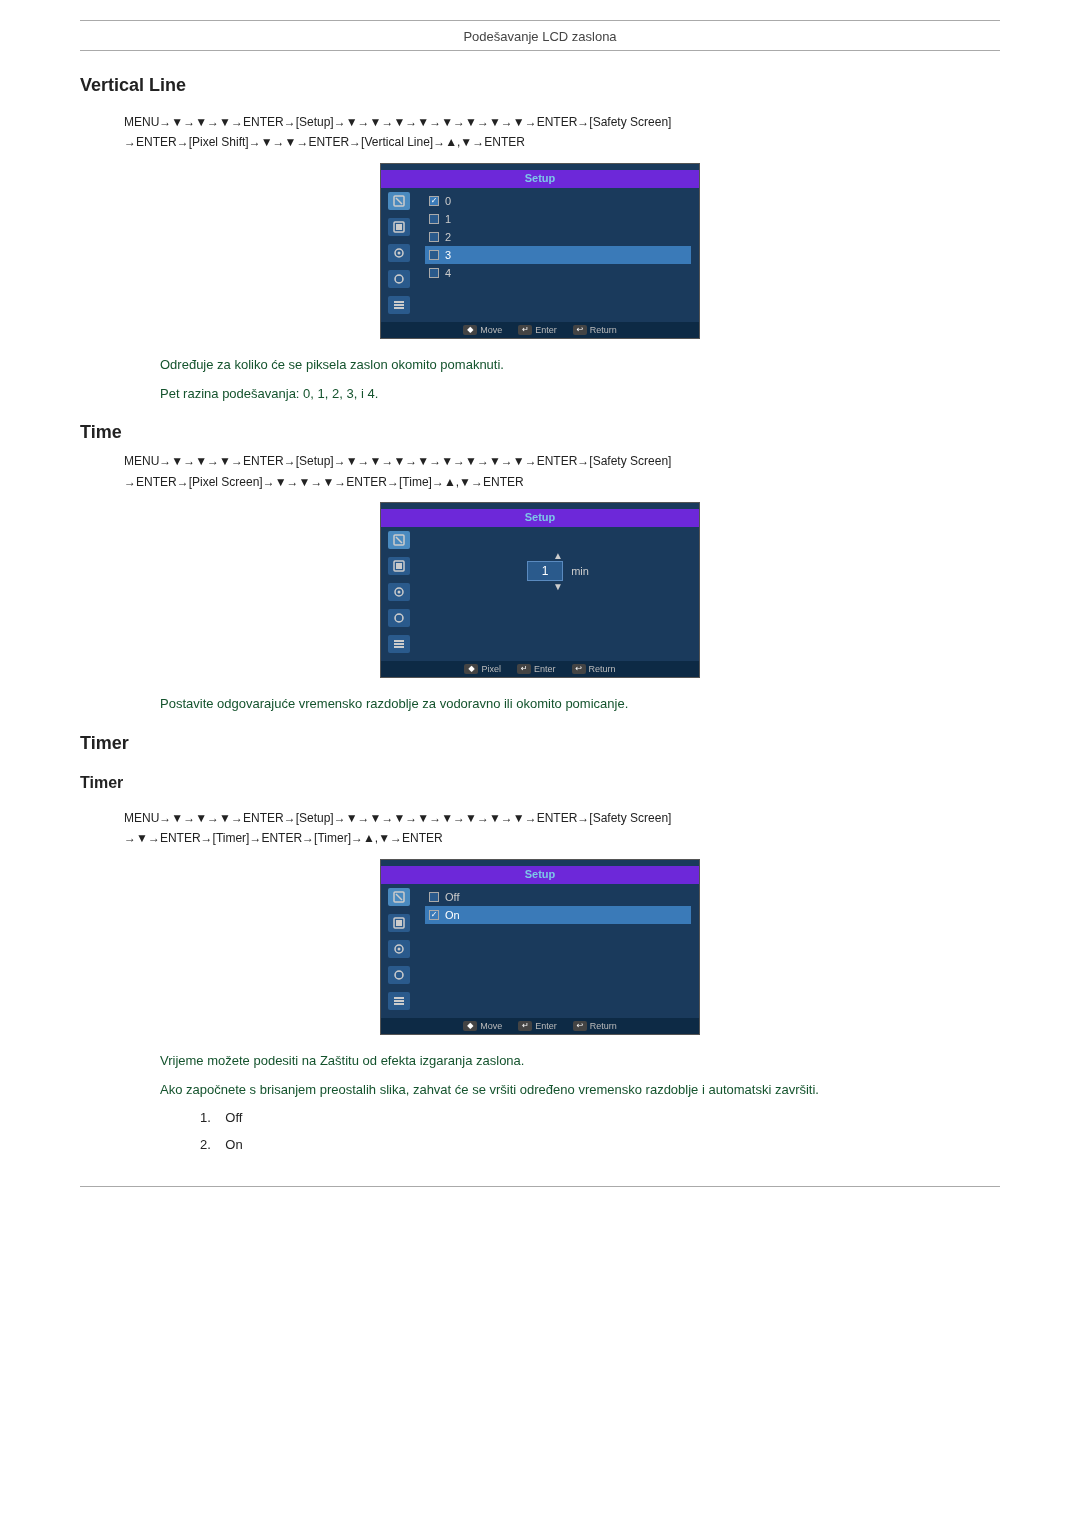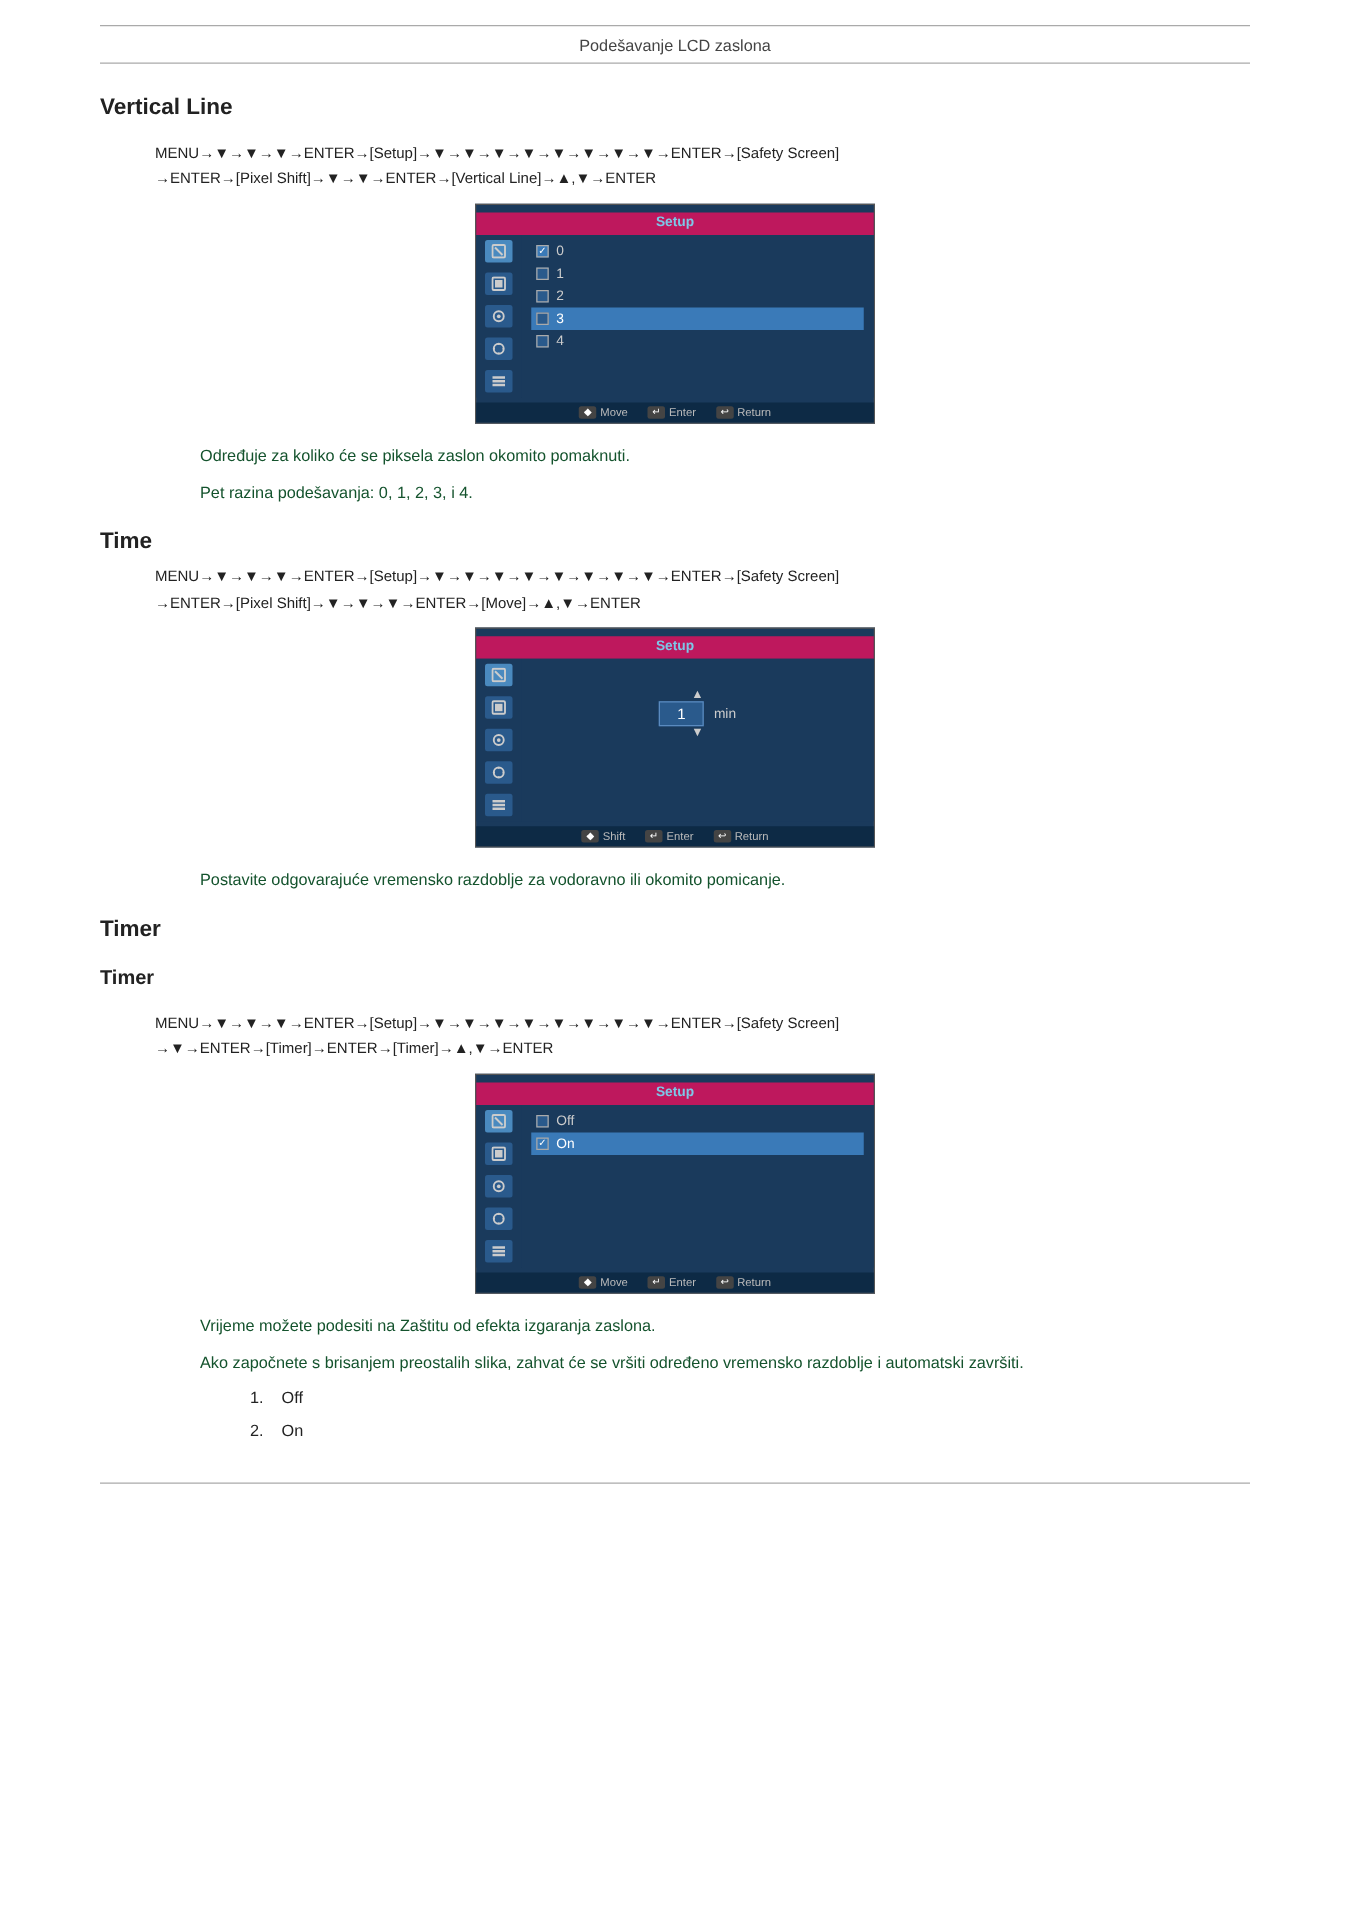--- a/index.html
+++ b/index.html
@@ -56,21 +56,21 @@
     
     .osd-screen {
       background: #1a3a5c;
       width: 320px;
       border: 1px solid #555;
       padding: 6px 0 0 0;
       position: relative;
     }
 
     .osd-title-bar {
-      background: #be185d;
+      background: #6d28d9;
       color: #7dc7e8;
       font-size: 11px;
       text-align: center;
       padding: 2px 0 4px 0;
       font-weight: bold;
     }
 
     .osd-body {
       display: flex;
       flex-direction: row;
@@ -327,21 +327,21 @@
     </div>
   </div>
 
   <div class="description-text">Određuje za koliko će se piksela zaslon okomito pomaknuti.</div>
   <div class="description-text">Pet razina podešavanja: 0, 1, 2, 3, i 4.</div>
 
   <div class="section-heading section-divider">Time</div>
 
   <div class="nav-path">
     <span>MENU→▼→▼→▼→ENTER→[Setup]→▼→▼→▼→▼→▼→▼→▼→▼→ENTER→[Safety Screen]</span><br>
-    <span>→ENTER→[Pixel Shift]→▼→▼→▼→ENTER→[Move]→▲,▼→ENTER</span>
+    <span>→ENTER→[Pixel Screen]→▼→▼→▼→ENTER→[Time]→▲,▼→ENTER</span>
   </div>
 
   <div class="screen-image-wrapper">
     <div class="osd-screen">
       <div class="osd-title-bar">Setup</div>
       <div class="osd-body">
         <div class="osd-sidebar">
           <div class="osd-sidebar-icon active">
             <svg viewBox="0 0 12 12">
                 <rect x="1" y="1" width="10" height="10" rx="1" fill="none" stroke="#ccc" stroke-width="1.5"></rect>
@@ -381,21 +381,21 @@
               <div class="osd-stepper-box">1</div>
               <span>min</span>
             </div>
             <div class="osd-arrow">▼</div>
           </div>
         </div>
       </div>
       <div class="osd-bottom-bar">
         <div class="osd-bottom-item">
           <span class="osd-btn-icon">◆</span>
-          <span>Shift</span>
+          <span>Pixel</span>
         </div>
         <div class="osd-bottom-item">
           <span class="osd-btn-icon">↵</span>
           <span>Enter</span>
         </div>
         <div class="osd-bottom-item">
           <span class="osd-btn-icon">↩</span>
           <span>Return</span>
         </div>
       </div>

